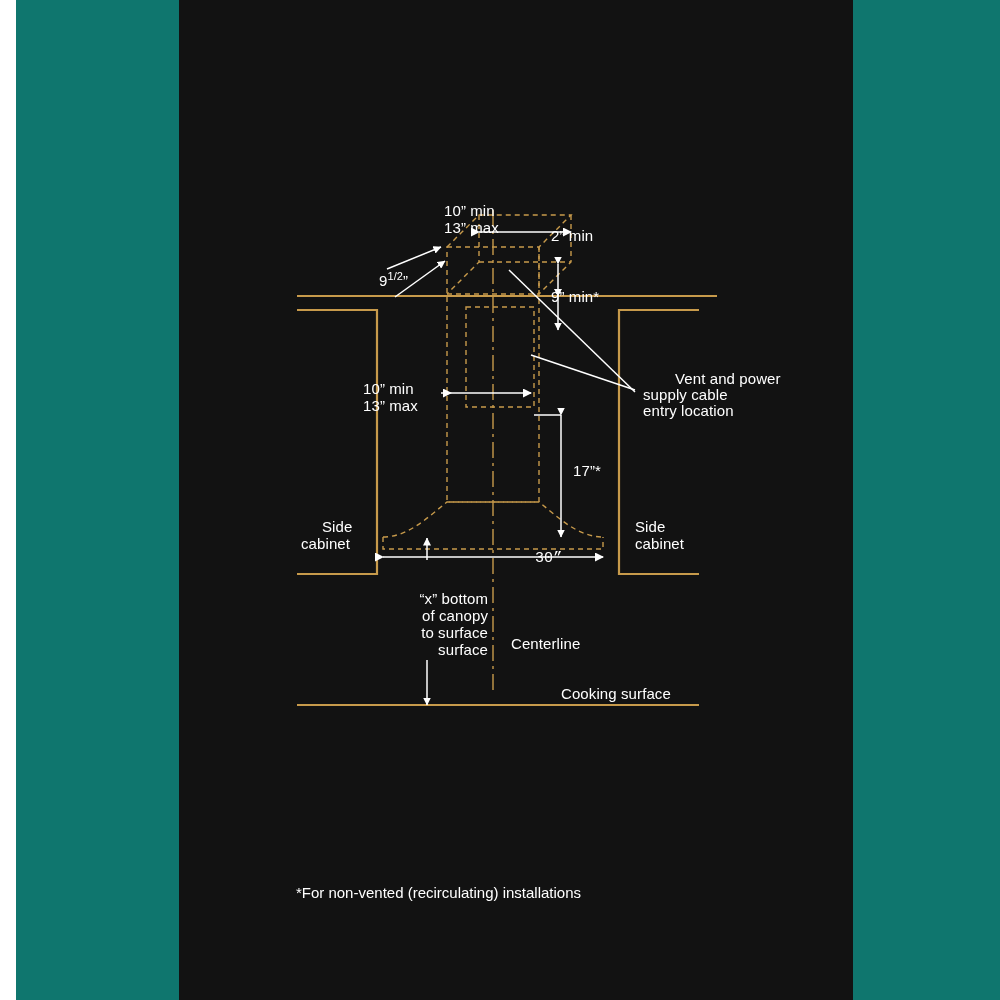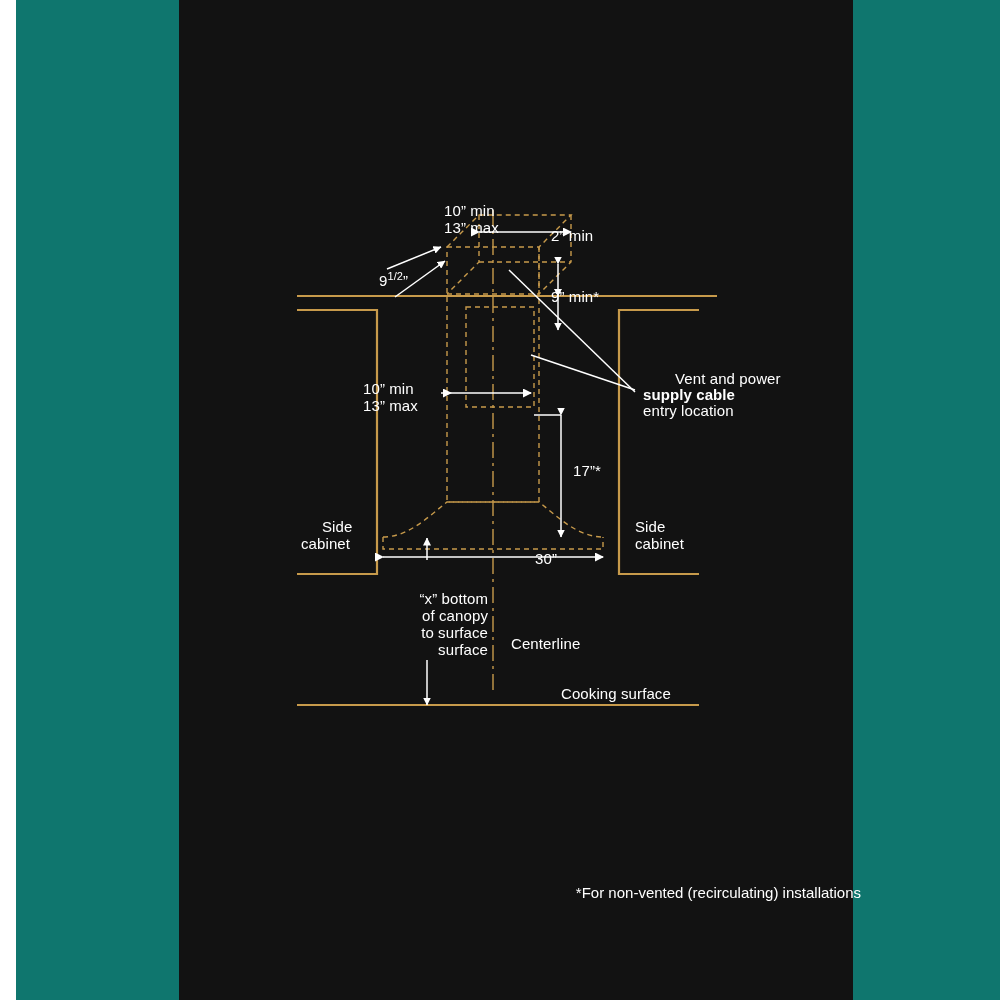--- a/index.html
+++ b/index.html
@@ -44,21 +44,21 @@
     line-height: 17px;
     white-space: pre;
     letter-spacing: 0.1px;
   }
   .lbl.c { text-align: right; }
   .footnote {
     position: absolute;
     left: 0;
     top: 884px;
     width: 845px;
-    text-align: right;
+    text-align: center;
     color: #ffffff;
     font-size: 15px;
     font-family: "Liberation Sans", sans-serif;
   }
   .sup { font-size: 11px; vertical-align: super; }
 </style>
 </head>
 <body>
 
 <div id="stage">
@@ -150,32 +150,32 @@
 
   <div class="lbl" style="left:535px; top:227px;text-align:center;">2” min</div>
   <div class="lbl" style="left:535px; top:244px;margin-top:44px;">9” min*</div>
 
   <div class="lbl" style="left:363px; top:268px;"><span>9</span><span class="sup">1/2</span><span>”</span></div>
 
   <div class="lbl" style="left:347px; top:380px;">10” min</div>
   <div class="lbl" style="left:347px; top:397px;">13” max</div>
 
   <div class="lbl" style="left:627px; top:370px;margin-left:32px;">Vent and power</div>
-  <div class="lbl" style="left:627px; top:386px;font-weight:bold;">supply cable</div>
+  <div class="lbl" style="left:627px; top:386px;">supply cable</div>
   <div class="lbl" style="left:627px; top:402px;">entry location</div>
 
   <div class="lbl" style="left:557px; top:462px;">17”*</div>
 
   <div class="lbl" style="left:306px; top:518px;">Side</div>
   <div class="lbl" style="left:285px; top:535px;">cabinet</div>
 
   <div class="lbl" style="left:619px; top:518px;">Side</div>
   <div class="lbl" style="left:619px; top:535px;">cabinet</div>
 
-  <div class="lbl" style="left:519px; top:550px;">30”</div>
+  <div class="lbl" style="left:519px; top:550px;font-family:Liberation Mono, monospace;">30”</div>
 
   <div class="lbl c" style="left:352px; top:590px; width:120px;">“x” bottom</div>
   <div class="lbl c" style="left:352px; top:607px; width:120px;">of canopy</div>
   <div class="lbl c" style="left:352px; top:624px; width:120px;">to surface</div>
   <div class="lbl c" style="left:352px; top:641px; width:120px;">surface</div>
 
   <div class="lbl" style="left:495px; top:635px;">Centerline</div>
 
   <div class="lbl" style="left:545px; top:685px;">Cooking surface</div>
 

